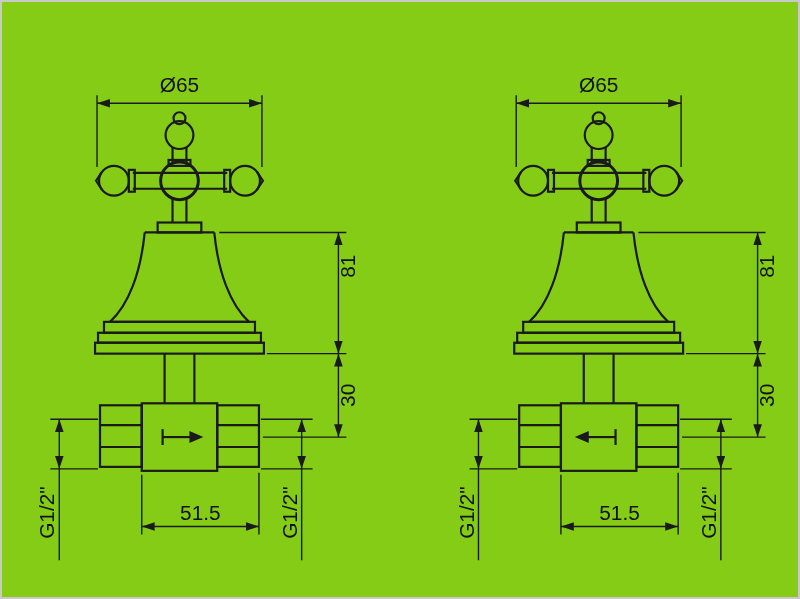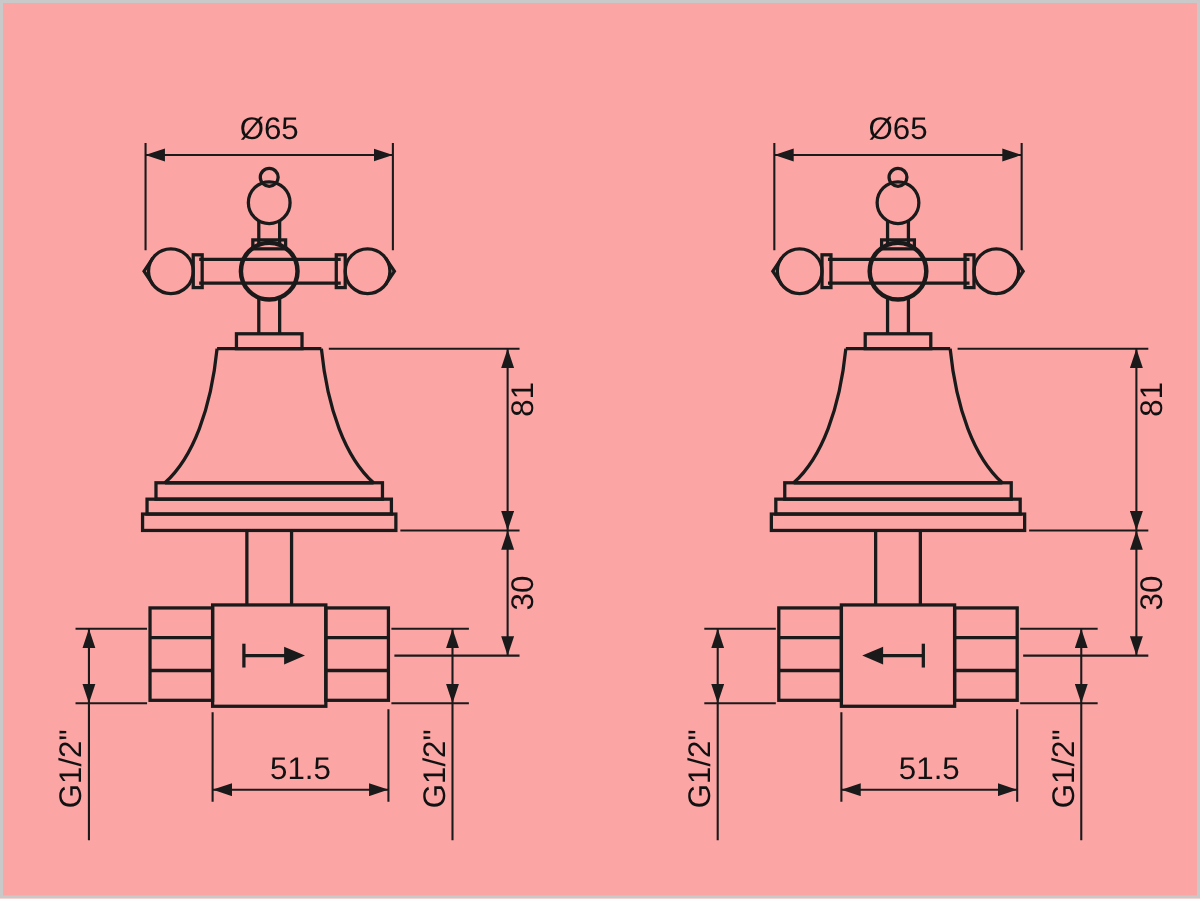--- a/index.html
+++ b/index.html
@@ -1,21 +1,21 @@
 <!DOCTYPE html>
 <html><head>
 <meta charset="utf-8">
 <style>
   html,body{margin:0;padding:0;background:#ffffff;}
   .canvas{
     position:relative;
     width:800px;height:599px;
     box-sizing:border-box;
     border:2px solid #c9c9c9;
-    background:#fca5a5;
+    background:#84cc16;
     overflow:hidden;
   }
   svg{display:block;width:100%;height:100%;}
   .geo{stroke:#1a1a1a;fill:none;}
   .dimtext{
     font-family:"Liberation Sans", sans-serif;
     font-size:21px;
     fill:#111111;
     stroke:none;
   }

